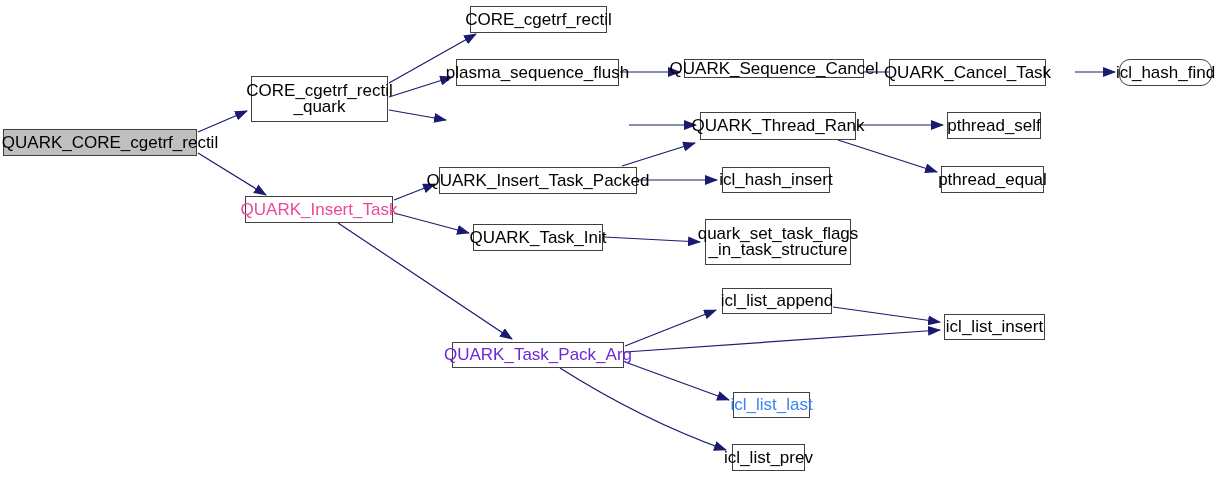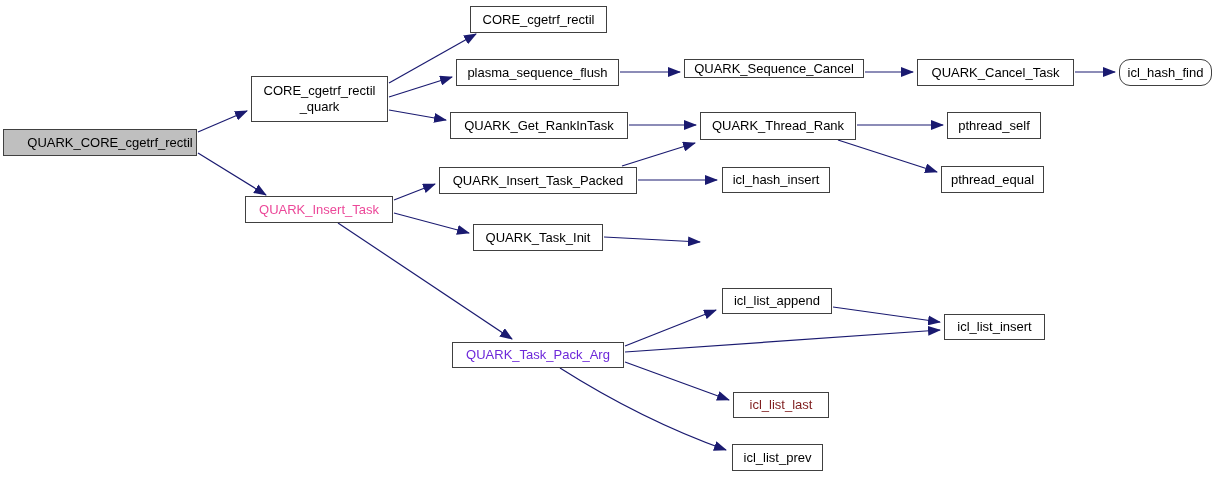--- a/index.html
+++ b/index.html
@@ -14,21 +14,21 @@
   .node{
     position:absolute;
     box-sizing:border-box;
     border:1px solid #404040;
     background:#ffffff;
     color:#000000;
     display:flex;
     flex-direction:column;
     align-items:center;
     justify-content:center;
-    font-size:13px;
+    font-size:17px;
     line-height:16px;
     white-space:nowrap;
     text-align:center;
     cursor:pointer;
   }
   .node.root{background:#bfbfbf;cursor:default;padding-left:20px;}
   .node .lbl{pointer-events:none;}
 </style>
 </head>
 <body>
@@ -76,55 +76,56 @@
     </div>
     <div class="node" style="left: 470px; top: 6px; width: 137px; height: 27px; border-color: rgb(64, 64, 64); background: rgb(255, 255, 255); color: rgb(0, 0, 0);">
       <div class="lbl">CORE_cgetrf_rectil</div>
     </div>
     <div class="node" style="left: 456px; top: 59px; width: 163px; height: 27px; border-color: rgb(64, 64, 64); background: rgb(255, 255, 255); color: rgb(0, 0, 0);">
       <div class="lbl">plasma_sequence_flush</div>
     </div>
     <div class="node" style="left: 684px; top: 59px; width: 180px; height: 19px; border-color: rgb(64, 64, 64); background: rgb(255, 255, 255); color: rgb(0, 0, 0);">
       <div class="lbl">QUARK_Sequence_Cancel</div>
     </div>
-    <div class="node" style="left: 917px; top: 59px; width: 157px; height: 27px; border-color: rgb(64, 64, 64); background: rgb(255, 255, 255); color: rgb(0, 0, 0);">
+    <div class="node" style="left: 889px; top: 59px; width: 157px; height: 27px; border-color: rgb(64, 64, 64); background: rgb(255, 255, 255); color: rgb(0, 0, 0);">
       <div class="lbl">QUARK_Cancel_Task</div>
     </div>
     <div class="node" style="left: 1119px; top: 59px; width: 93px; height: 27px; border-color: rgb(64, 64, 64); background: rgb(255, 255, 255); color: rgb(0, 0, 0); border-radius: 11px;">
       <div class="lbl">icl_hash_find</div>
-    </div>
-    <div class="node" style="left: 450px; top: 112px; width: 178px; height: 27px; border-color: rgb(64, 64, 64); background: rgb(255, 255, 255); color: rgb(0, 0, 0);">
-      <div class="lbl">QUARK_Get_RankInTask</div>
     </div>
     <div class="node" style="left: 700px; top: 112px; width: 156px; height: 28px; border-color: rgb(64, 64, 64); background: rgb(255, 255, 255); color: rgb(0, 0, 0);">
       <div class="lbl">QUARK_Thread_Rank</div>
     </div>
     <div class="node" style="left: 947px; top: 112px; width: 94px; height: 27px; border-color: rgb(64, 64, 64); background: rgb(255, 255, 255); color: rgb(0, 0, 0);">
       <div class="lbl">pthread_self</div>
     </div>
     <div class="node" style="left: 941px; top: 166px; width: 103px; height: 27px; border-color: rgb(64, 64, 64); background: rgb(255, 255, 255); color: rgb(0, 0, 0);">
       <div class="lbl">pthread_equal</div>
     </div>
     <div class="node" style="left: 439px; top: 167px; width: 198px; height: 27px; border-color: rgb(64, 64, 64); background: rgb(255, 255, 255); color: rgb(0, 0, 0);">
       <div class="lbl">QUARK_Insert_Task_Packed</div>
     </div>
     <div class="node" style="left: 722px; top: 167px; width: 108px; height: 26px; border-color: rgb(64, 64, 64); background: rgb(255, 255, 255); color: rgb(0, 0, 0);">
       <div class="lbl">icl_hash_insert</div>
     </div>
     <div class="node" style="left: 473px; top: 224px; width: 130px; height: 27px; border-color: rgb(64, 64, 64); background: rgb(255, 255, 255); color: rgb(0, 0, 0);">
       <div class="lbl">QUARK_Task_Init</div>
     </div>
+    <div class="node" style="left: 705px; top: 219px; width: 146px; height: 46px; border-color: rgb(64, 64, 64); background: rgb(255, 255, 255); color: rgb(0, 0, 0);">
+      <div class="lbl">quark_set_task_flags</div>
+      <div class="lbl">_in_task_structure</div>
+    </div>
     <div class="node" style="left: 722px; top: 288px; width: 110px; height: 26px; border-color: rgb(64, 64, 64); background: rgb(255, 255, 255); color: rgb(0, 0, 0);">
       <div class="lbl">icl_list_append</div>
     </div>
     <div class="node" style="left: 944px; top: 314px; width: 101px; height: 26px; border-color: rgb(64, 64, 64); background: rgb(255, 255, 255); color: rgb(0, 0, 0);">
       <div class="lbl">icl_list_insert</div>
     </div>
     <div class="node" style="left: 452px; top: 342px; width: 172px; height: 26px; border-color: rgb(64, 64, 64); background: rgb(255, 255, 255); color: #6d28d9;">
       <div class="lbl">QUARK_Task_Pack_Arg</div>
     </div>
-    <div class="node" style="left: 733px; top: 392px; width: 96px; height: 26px; border-color: rgb(64, 64, 64); background: rgb(255, 255, 255); color: #7f1d1d;">
+    <div class="node" style="left: 733px; top: 392px; width: 77px; height: 26px; border-color: rgb(64, 64, 64); background: rgb(255, 255, 255); color: #3b82f6;">
       <div class="lbl">icl_list_last</div>
     </div>
-    <div class="node" style="left: 732px; top: 444px; width: 91px; height: 27px; border-color: rgb(64, 64, 64); background: rgb(255, 255, 255); color: rgb(0, 0, 0);">
+    <div class="node" style="left: 732px; top: 444px; width: 73px; height: 27px; border-color: rgb(64, 64, 64); background: rgb(255, 255, 255); color: rgb(0, 0, 0);">
       <div class="lbl">icl_list_prev</div>
     </div>
   </div>
 
 </body></html>

